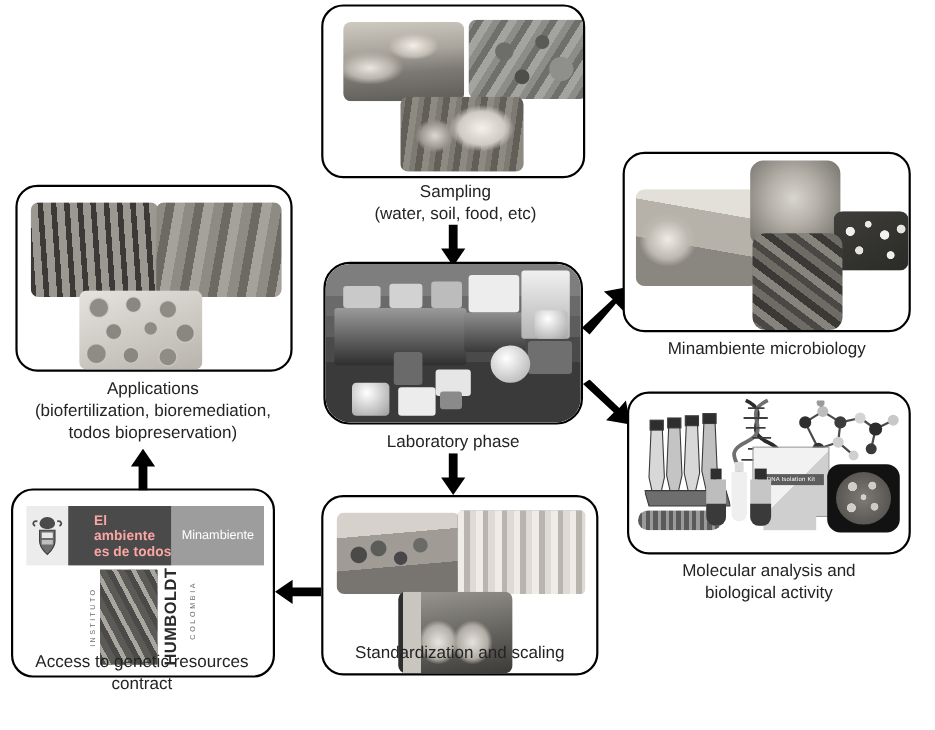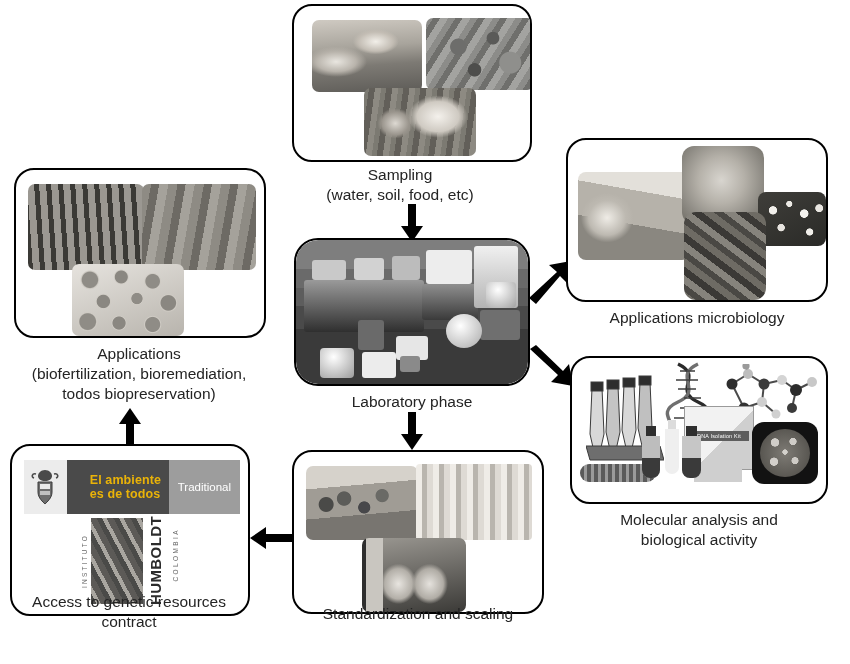--- a/index.html
+++ b/index.html
@@ -77,21 +77,21 @@
      radial-gradient(circle at 28% 52%, #8a8781 0 7%, #cfcbc4 8%, transparent 9%),
      radial-gradient(circle at 58% 48%, #8f8c86 0 7%, #cfcbc4 8%, transparent 9%),
      radial-gradient(circle at 86% 54%, #8a8781 0 7%, #cfcbc4 8%, transparent 9%),
      radial-gradient(circle at 14% 80%, #8f8c86 0 7%, #cfcbc4 8%, transparent 9%),
      radial-gradient(circle at 42% 82%, #8a8781 0 7%, #cfcbc4 8%, transparent 9%),
      radial-gradient(circle at 72% 84%, #8f8c86 0 7%, #cfcbc4 8%, transparent 9%),
      linear-gradient(160deg,#e6e3de,#b8b4ad);}
   
   .gov{position:absolute;display:flex;}
   .gov .shield{background:#ececec;display:flex;align-items:center;justify-content:center;}
-  .gov .slogan{background:#4a4a4a;color:#eab308;font-weight:bold;font-size:12.5px;
+  .gov .slogan{background:#4a4a4a;color:#fca5a5;font-weight:bold;font-size:12.5px;
      line-height:1.12;display:flex;align-items:center;padding-left:23px;letter-spacing:.1px;}
   .gov .minis{background:#9d9d9d;color:#fff;font-size:11.5px;display:flex;
      align-items:center;justify-content:center;padding:0 9px;}
   .hum{position:absolute;display:flex;align-items:stretch;}
   .hum .vtxt{writing-mode:vertical-rl;transform:rotate(180deg);font-size:6.5px;
      letter-spacing:2.2px;color:#6a6a6a;display:flex;align-items:center;justify-content:center;}
   .hum .tread{background:
      repeating-linear-gradient(62deg, #4a4a48 0 5px, #a9a6a0 5px 9px, #5c5a57 9px 15px),
      repeating-linear-gradient(118deg, #3d3c3a 0 6px, #8e8b86 6px 11px),
      #5a5855;}
@@ -102,21 +102,21 @@
      font-style:normal;letter-spacing:2.4px;color:#6a6a6a;}
 </style>
 </head>
 <body>
 
 <div class="box" style="left:292px;top:4px;width:240px;height:158px;">
   <div class="photo r6 ph-soilhand" style="left:18px;top:14px;width:110px;height:72px;"></div>
   <div class="photo r6 ph-veg" style="left:132px;top:12px;width:108px;height:72px;"></div>
   <div class="photo r6 ph-plant" style="left:70px;top:82px;width:112px;height:68px;"></div>
 </div>
-<div class="cap" style="left:280px;top:165px;width:240px;">Sampling
+<div class="cap" style="left:294px;top:165px;width:240px;">Sampling
 (water, soil, food, etc)</div>
 
 <div class="arrow" style="left:398px;top:204px;width:28px;height:38px;">
   <svg width="28" height="38" viewBox="0 0 28 38">
       <path d="M10 0h8v22h7L14 38 3 22h7z" fill="#000"></path>
     </svg>
 </div>
 
 <div class="box" style="left:294px;top:238px;width:236px;height:148px;border-radius:24px;padding:0;">
   <div class="photo ph-lab" style="left:0;top:0;right:0;bottom:0;width:100%;height:100%;border-radius:22px;">
@@ -149,21 +149,21 @@
       <path d="M3 4 L31 30 L24 37 L46 41 L42 19 L36 26 L9 0 Z" fill="#000"></path>
     </svg>
 </div>
 
 <div class="box" style="left:566px;top:138px;width:262px;height:164px;">
   <div class="photo ph-micros" style="left:10px;top:32px;width:112px;height:88px;border-radius:8px;"></div>
   <div class="photo r10 ph-agar" style="left:114px;top:6px;width:82px;height:78px;"></div>
   <div class="photo r10 ph-colony" style="left:190px;top:52px;width:68px;height:54px;border-radius:8px;"></div>
   <div class="photo r10 ph-bact" style="left:116px;top:72px;width:82px;height:88px;"></div>
 </div>
-<div class="cap" style="left:566px;top:308px;width:262px;">Applications microbiology</div>
+<div class="cap" style="left:566px;top:308px;width:262px;">Minambiente microbiology</div>
 
 <div class="box" style="left:570px;top:356px;width:258px;height:148px;">
 
   <div style="position:absolute;left:14px;top:16px;width:78px;height:96px;">
     <svg width="78" height="96" viewBox="0 0 78 96">
       <g fill="#8c8c8c" stroke="#3a3a3a" stroke-width="1">
         <path d="M6 14 h10 l2 46 -4 18 -6 0 -4 -18z" fill="#d8d8d8"></path>
         <path d="M22 12 h10 l2 46 -4 18 -6 0 -4 -18z" fill="#c4c4c4"></path>
         <path d="M38 10 h10 l2 46 -4 18 -6 0 -4 -18z" fill="#d8d8d8"></path>
         <path d="M54 8 h10 l2 46 -4 18 -6 0 -4 -18z" fill="#c0c0c0"></path>
@@ -264,42 +264,42 @@
   <svg width="28" height="38" viewBox="0 0 28 38">
       <path d="M10 0h8v22h7L14 38 3 22h7z" fill="#000"></path>
     </svg>
 </div>
 
 <div class="box" style="left:292px;top:450px;width:252px;height:164px;">
   <div class="photo r6 ph-flasks" style="left:12px;top:14px;width:112px;height:74px;"></div>
   <div class="photo ph-tubes" style="left:122px;top:12px;width:116px;height:76px;border-radius:4px;"></div>
   <div class="photo r6 ph-ferm" style="left:68px;top:86px;width:104px;height:74px;"></div>
 </div>
-<div class="cap" style="left:292px;top:604px;width:252px;">Standardization and scaling</div>
+<div class="cap" style="left:292px;top:584px;width:252px;">Standardization and scaling</div>
 
 <div class="arrow" style="left:250px;top:525px;width:42px;height:26px;">
   <svg width="42" height="26" viewBox="0 0 42 26">
       <path d="M42 9v8H16v7L0 13 16 2v7z" fill="#000"></path>
     </svg>
 </div>
 
 <div class="box" style="left:10px;top:444px;width:240px;height:172px;">
   <div class="gov" style="left:12px;top:14px;width:216px;height:54px;">
     <div class="shield" style="width:52px;">
       <svg width="30" height="40" viewBox="0 0 30 40">
         <path d="M15 3c4 0 7 3 7 6 0 3-3 5-7 5s-7-2-7-5c0-3 3-6 7-6z" fill="#4a4a4a"></path>
         <path d="M6 7 C2 6 1 10 4 11 M24 7 C28 6 29 10 26 11" stroke="#4a4a4a" stroke-width="1.6" fill="none"></path>
         <path d="M8 15h14v10c0 6-5 10-7 12-2-2-7-6-7-12z" fill="#6d6d6d" stroke="#3a3a3a" stroke-width="1"></path>
         <path d="M10 17h10v5H10z" fill="#e8e8e8"></path>
         <path d="M10 24h10v4H10z" fill="#c0c0c0"></path>
       </svg>
     </div>
     <div class="slogan" style="width:96px;white-space:pre-line;">El ambiente
 es de todos</div>
-    <div class="minis" style="flex:1;">Traditional</div>
+    <div class="minis" style="flex:1;">Minambiente</div>
   </div>
 
   <div class="hum" style="left:66px;top:72px;width:110px;height:86px;">
     <div class="vtxt" style="width:13px;">INSTITUTO</div>
     <div class="tread" style="width:52px;"></div>
     <div class="nm" style="padding-left:5px;">
       <b>HUMBOLDT</b>
       <i style="position:absolute;left:94px;top:10px;">COLOMBIA</i>
     </div>
   </div>

